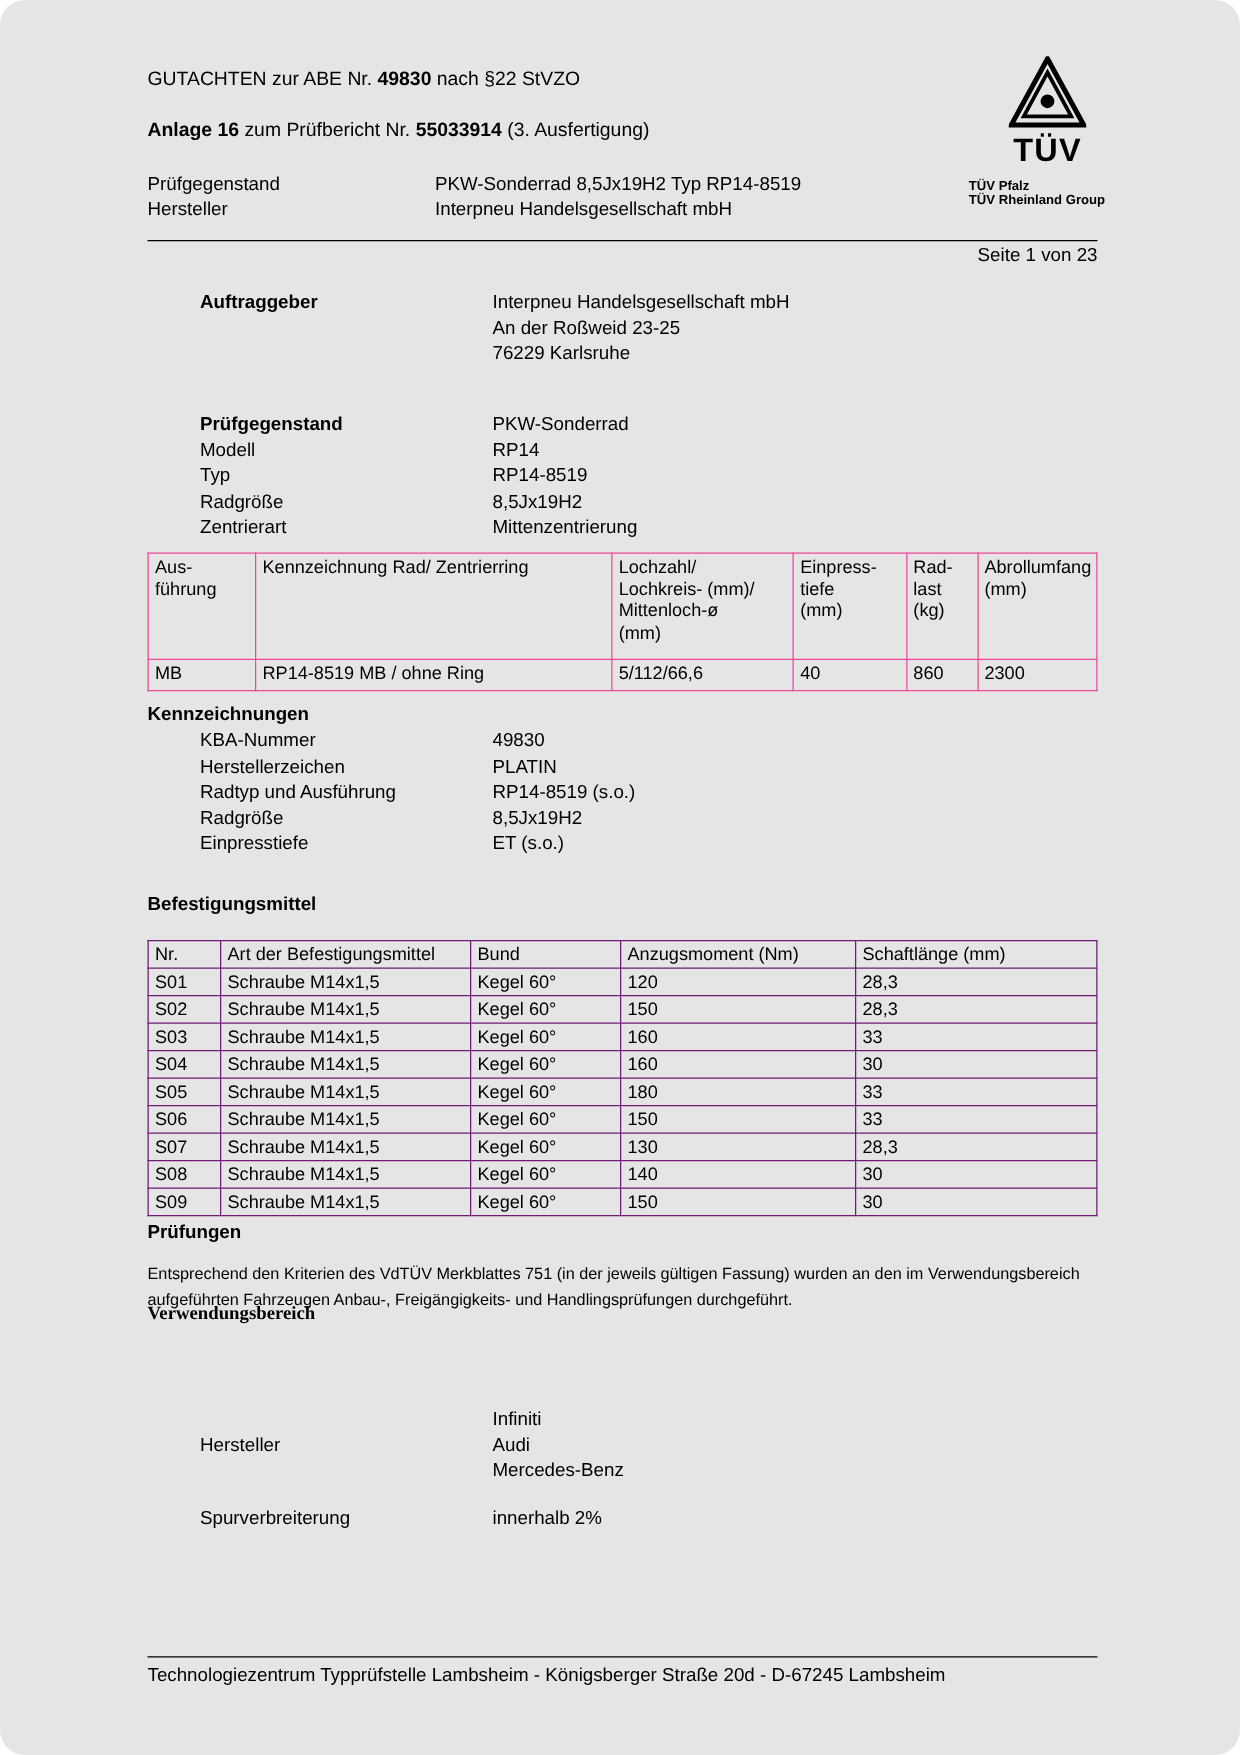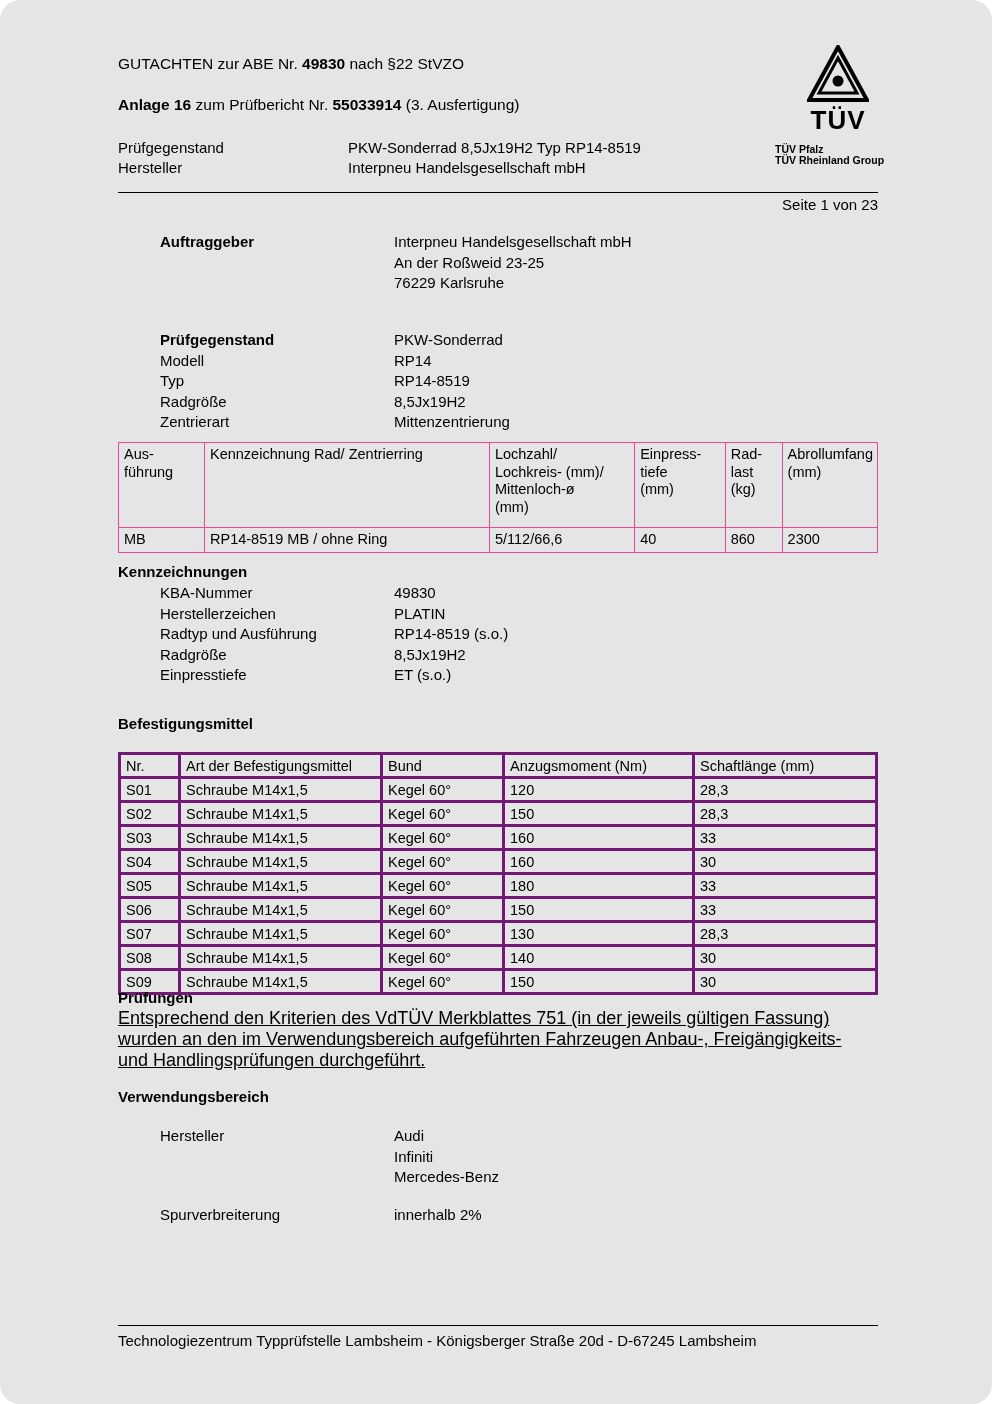--- a/index.html
+++ b/index.html
@@ -122,22 +122,22 @@
   #kennzeichnungen-kv { top: 583px; }
 
   .sec-title {
     position: absolute;
     left: 0;
     font-weight: bold;
     font-size: 15px;
   }
   #t-kennz { top: 563px; }
   #t-befest { top: 715px; }
-  #t-pruef { top: 977px; margin-top: 12px; }
-  #t-verw { top: 1088px; }
+  #t-pruef { top: 977px; }
+  #t-verw { top: 1043px; font-family: Liberation Serif, serif; }
 
   
   table {
     border-collapse: collapse;
     font-size: 14.5px;
   }
   .tbl1 {
     position: absolute;
     left: 0;
     top: 442px;
@@ -152,37 +152,36 @@
   .tbl1 .head td { height: 78px; }
 
   
   .tbl2 {
     position: absolute;
     left: 0;
     top: 752px;
     width: 760px;
   }
   .tbl2 td {
-    border: 3px solid #701a75;
+    border: 1px solid #701a75;
     padding: 1px 4px 1px 5px;
     height: 19px;
     line-height: 18px;
     white-space: nowrap;
     margin-top: 24px;
   }
 
   
   .para {
     position: absolute;
     left: 0;
     top: 1008px;
     width: 752px;
-    font-size: 18px;
+    font-size: 13px;
     line-height: 21px;
-    text-decoration: underline;
   }
 
   
   #verw-kv { top: 1126px; }
   #spur-kv { top: 1205px; }
 
   
   .rule-bot {
     position: absolute;
     left: 0;
@@ -393,24 +392,24 @@
       </tr>
     </tbody>
       </table>
 
     <div class="sec-title" id="t-pruef">Prüfungen</div>
     <div class="para">Entsprechend den Kriterien des VdTÜV Merkblattes 751 (in der jeweils gültigen Fassung) wurden an den im Verwendungsbereich aufgeführten Fahrzeugen Anbau-, Freigängigkeits- und Handlingsprüfungen durchgeführt.</div>
 
     <div class="sec-title" id="t-verw">Verwendungsbereich</div>
     <div class="kv" id="verw-kv">
       <span class="row">
+        <span class="lbl"></span><span class="val">Infiniti</span>
+      </span>
+      <span class="row">
         <span class="lbl">Hersteller</span><span class="val">Audi</span>
-      </span>
-      <span class="row">
-        <span class="lbl"></span><span class="val">Infiniti</span>
       </span>
       <span class="row">
         <span class="lbl"></span><span class="val">Mercedes-Benz</span>
       </span>
     </div>
     <div class="kv" id="spur-kv">
       <span class="row">
         <span class="lbl">Spurverbreiterung</span><span class="val">innerhalb 2%</span>
       </span>
     </div>

